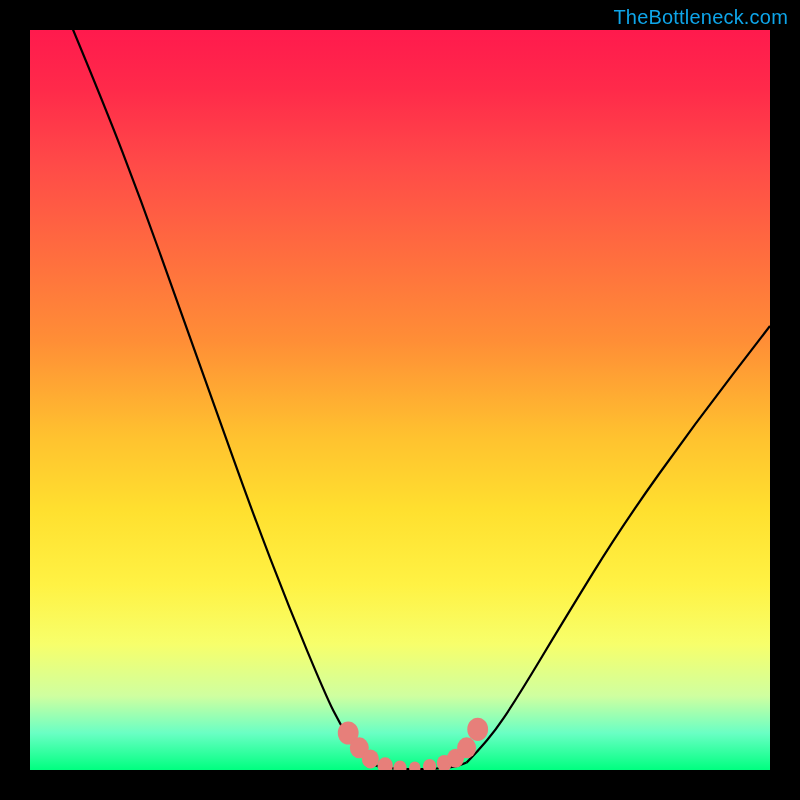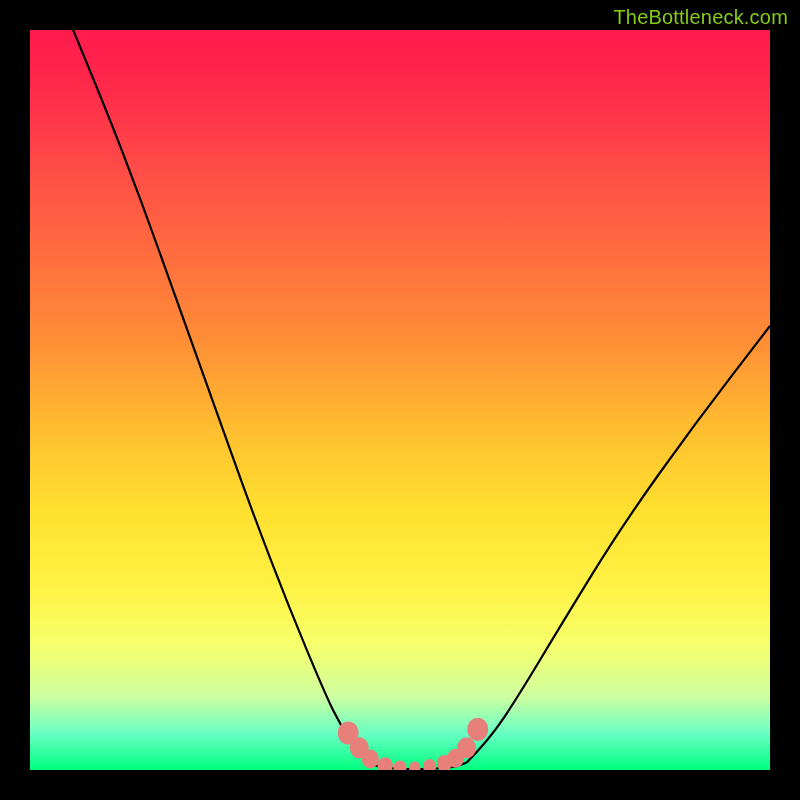--- a/index.html
+++ b/index.html
@@ -37,21 +37,21 @@
       #f7ff6b 83%,
       #cfffa0 90%,
       #6affc4 95%,
       #00ff80 100%
     );
   }
   .watermark {
     position: absolute;
     top: 6px;
     right: 12px;
-    color: #84cc16;
+    color: #0ea5e9;
     font-size: 20px;
     font-weight: 500;
     letter-spacing: 0.2px;
     z-index: 5;
   }
   svg.overlay {
     position: absolute;
     top: 30px;
     left: 30px;
     width: 740px;

